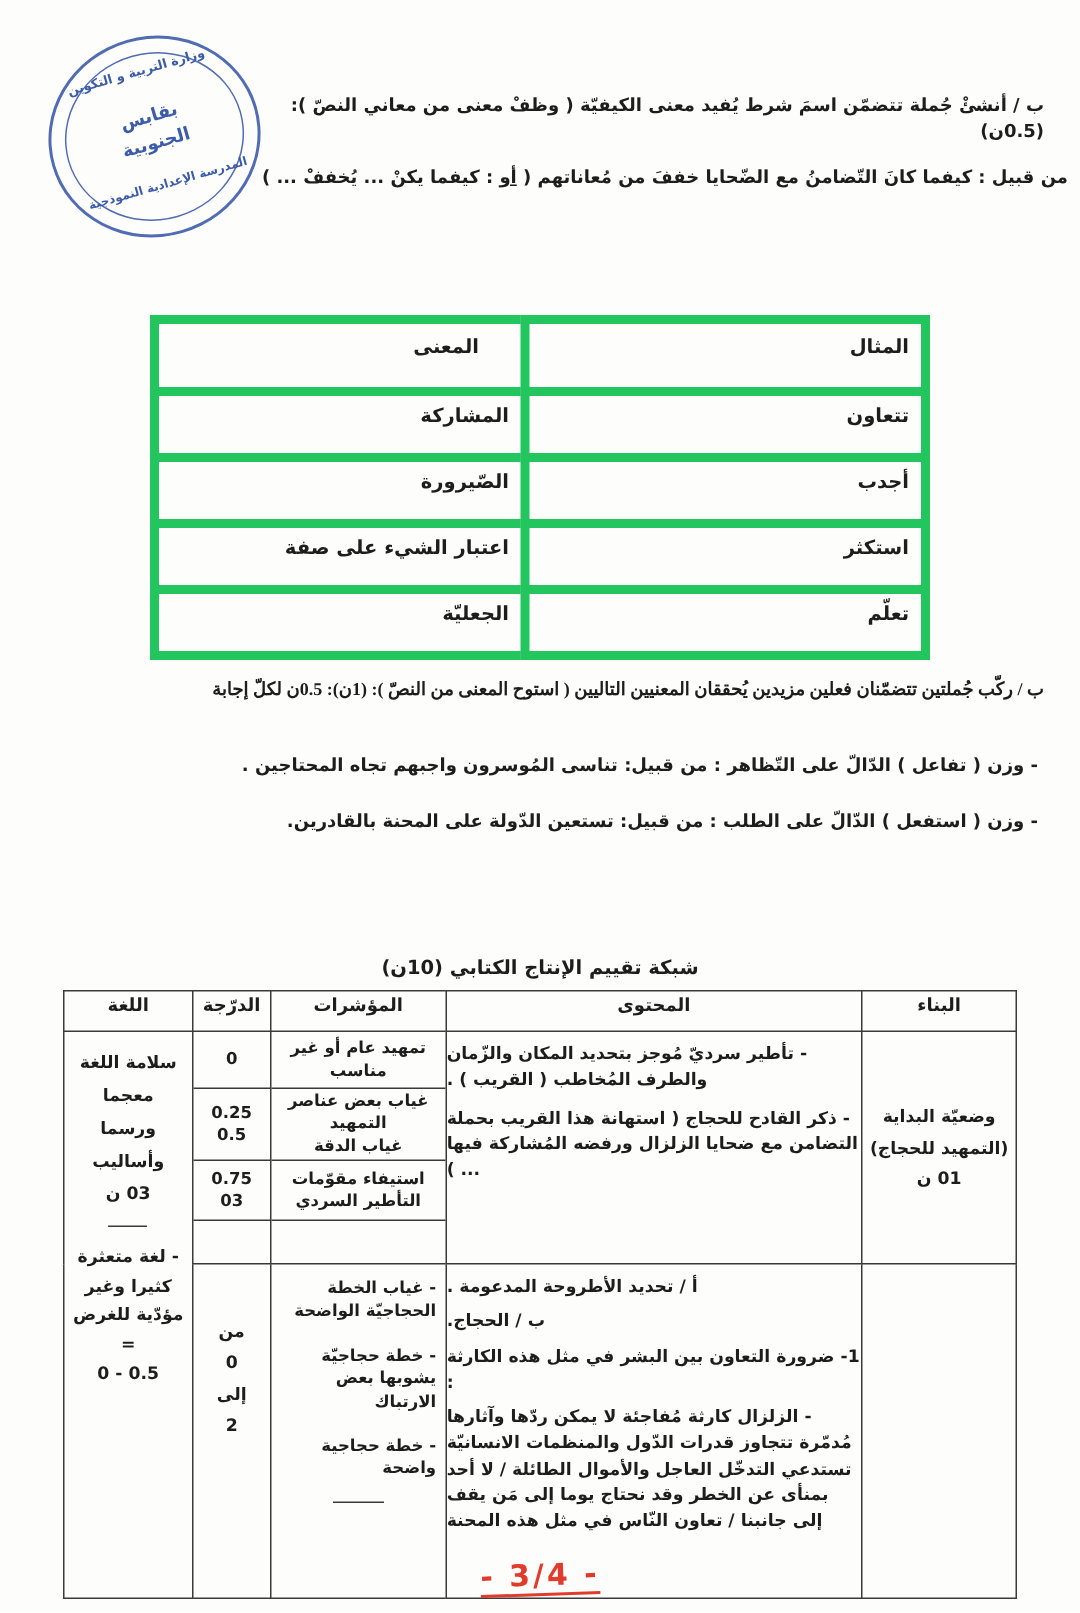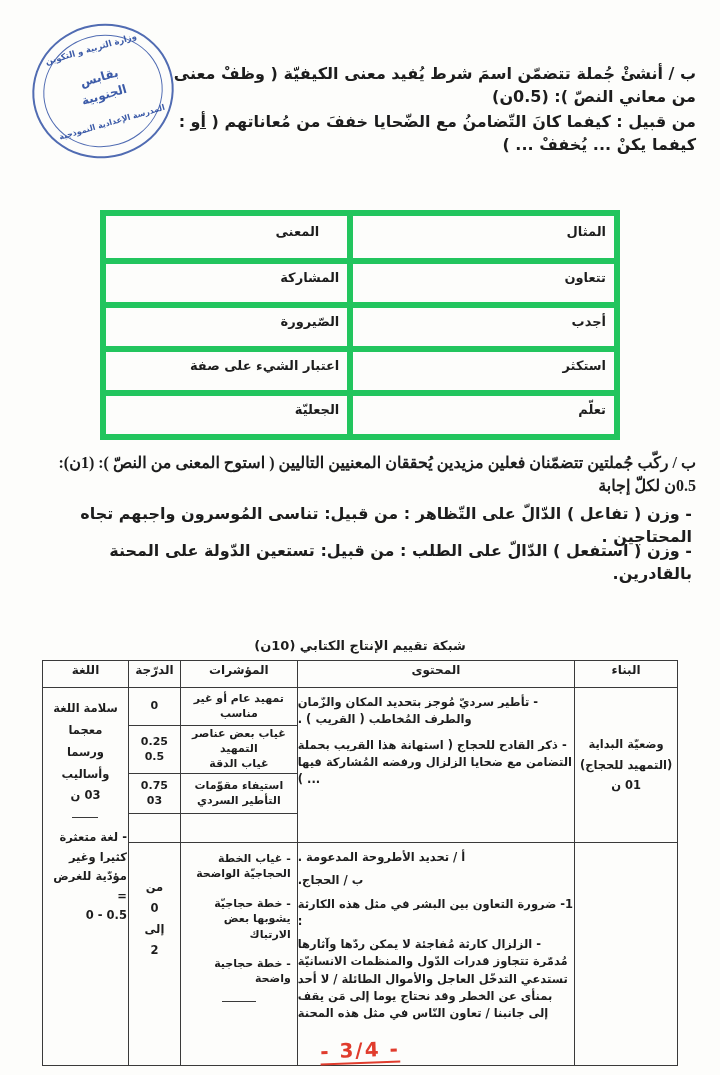--- a/index.html
+++ b/index.html
@@ -1,37 +1,37 @@
 <!DOCTYPE html>
 <html lang="ar" dir="rtl"><head>
 <meta charset="utf-8">
 <style>
   html,body{margin:0;padding:0;background:#ffffff;}
   .page{
     position:relative;width:720px;height:1075px;background:#fdfdfb;
     font-family:"DejaVu Sans",sans-serif;direction:rtl;color:#1d1d1d;
     overflow:hidden;
   }
-  .para{position:absolute;font-weight:700;font-size:16px;text-align:right;line-height:1.45;margin-top:16px;}
+  .para{position:absolute;font-weight:700;font-size:12px;text-align:right;line-height:1.45;margin-top:16px;}
   .u{text-decoration:underline;}
 
   
   .stamp{position:absolute;left:32px;top:24px;width:142px;height:134px;
          transform:rotate(-16deg);color:#3c5ba8;}
   .stamp-ring{position:absolute;inset:0;border:2.5px solid #3f5dab;border-radius:50%;opacity:.9;}
   .stamp-ring::after{content:"";position:absolute;inset:9px;border:1.5px solid #3f5dab;border-radius:50%;}
   .stamp div.txt{position:absolute;left:0;right:0;text-align:center;font-weight:700;}
   .s-top{top:18px;font-size:8.5px;}
   .s-m1{top:46px;font-size:12px;}
   .s-m2{top:64px;font-size:12px;}
   .s-bot{top:95px;font-size:8px;padding:0 12px;}
 
   
   #b1l1{top:46px;right:24px;left:150px;}
-  #b1l2{top:94px;right:24px;left:150px;text-align:right;}
+  #b1l2{top:94px;right:8px;left:150px;text-align:right;}
   #q6a {top:156px;right:24px;left:40px;}
   #b2  {top:435px;right:24px;left:40px;font-family:Liberation Serif, serif;}
   #w1  {top:486px;right:28px;left:40px;}
   #w2  {top:523px;right:28px;left:40px;}
 
   
   .t1{position:absolute;top:210px;right:100px;width:520px;border-collapse:collapse;
       font-weight:700;font-size:13px;}
   .t1 th,.t1 td{border:6px solid #22c55e;vertical-align:top;}
   .t1 th{height:34px;text-align:right;padding:8px 8px 0 0;}
@@ -66,21 +66,21 @@
 
   td.cell-ind2{padding:8px 6px;text-align:right;line-height:1.4;font-size:11px;}
   td.cell-ind2 p{margin:0 0 14px 0;}
   .dash-line{width:34px;border-bottom:1.5px solid #3a3a3a;margin:2px auto 0 auto;}
 
   td.cell-grade2{text-align:center;}
   .grade2-stack{display:flex;flex-direction:column;align-items:center;gap:7px;padding-top:36px;}
 
   td.cell-language{text-align:center;line-height:1.9;padding-top:10px;font-size:11.5px;}
   .lang-sep{width:26px;border-bottom:1.5px solid #3a3a3a;margin:10px auto;}
-  .lang-bottom{line-height:1.7;text-align:right;}
+  .lang-bottom{line-height:1.7;}
 
   .page-num{position:absolute;top:1038px;left:0;right:0;text-align:center;
             direction:ltr;color:#e03c2d;font-size:20px;font-weight:700;
             letter-spacing:2px;transform:rotate(-2deg);
             text-decoration:underline;text-underline-offset:5px;}
 </style>
 </head>
 <body>
 
 <div class="page">

